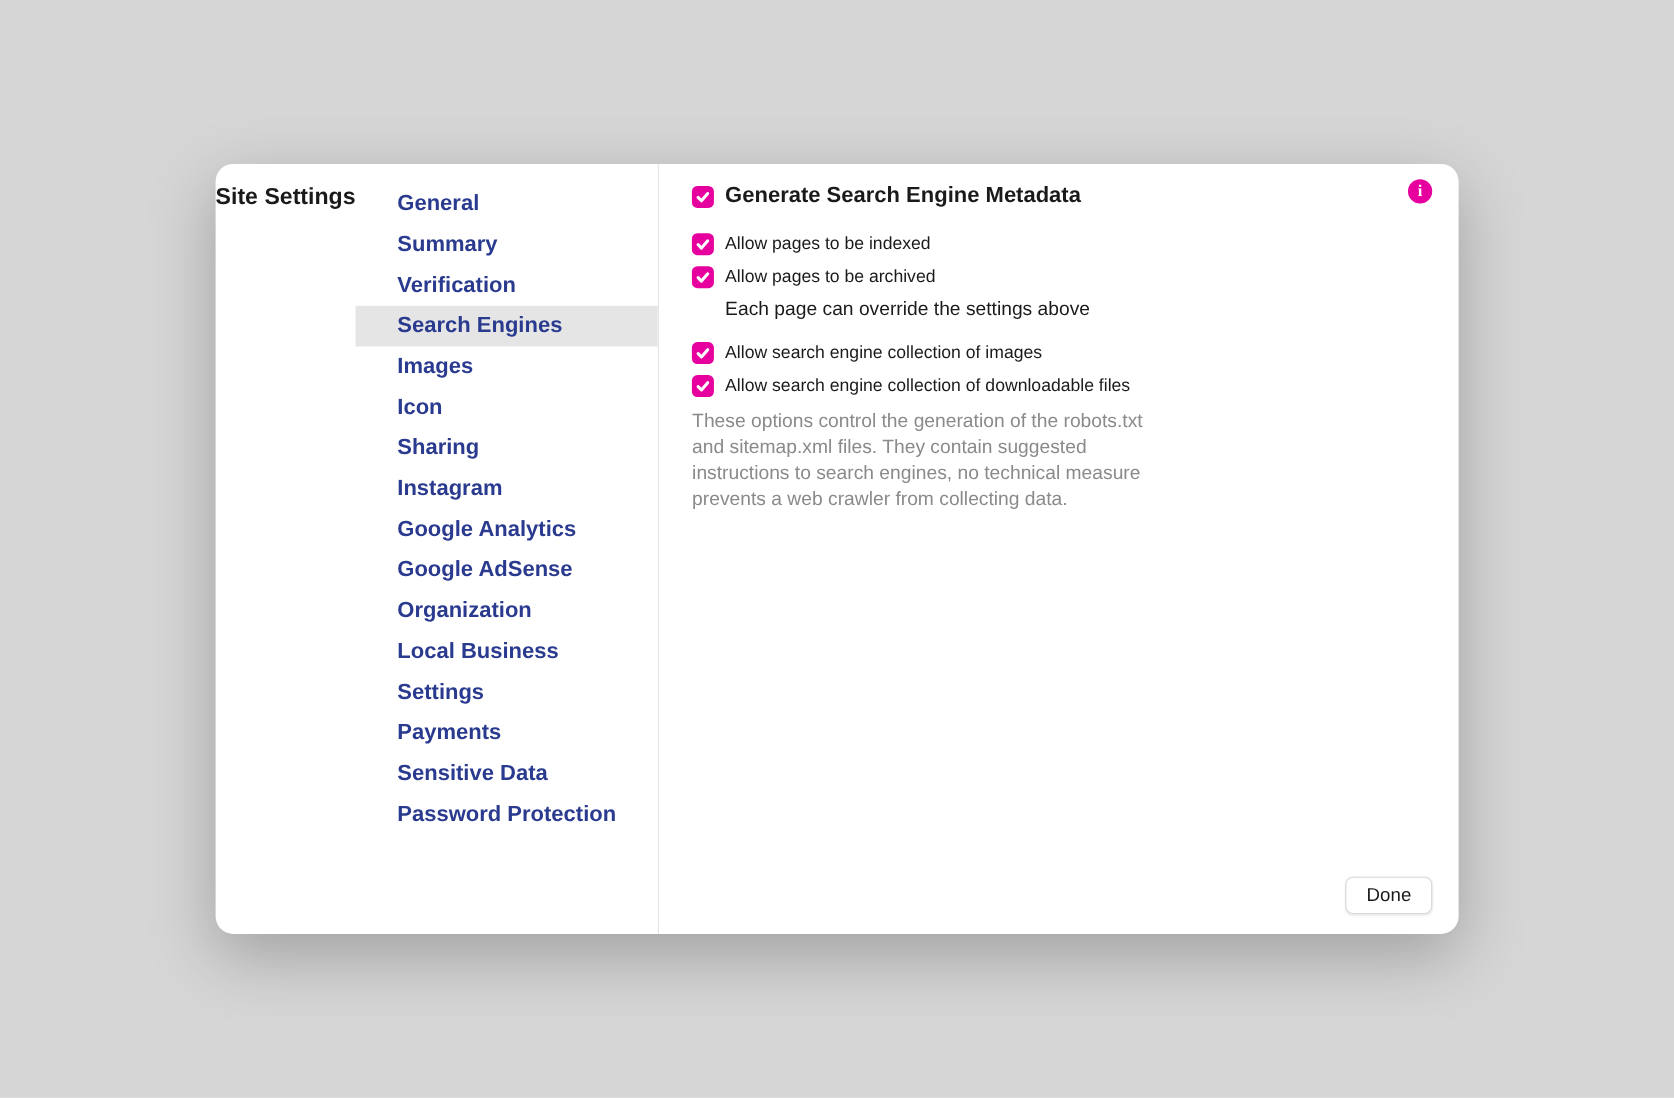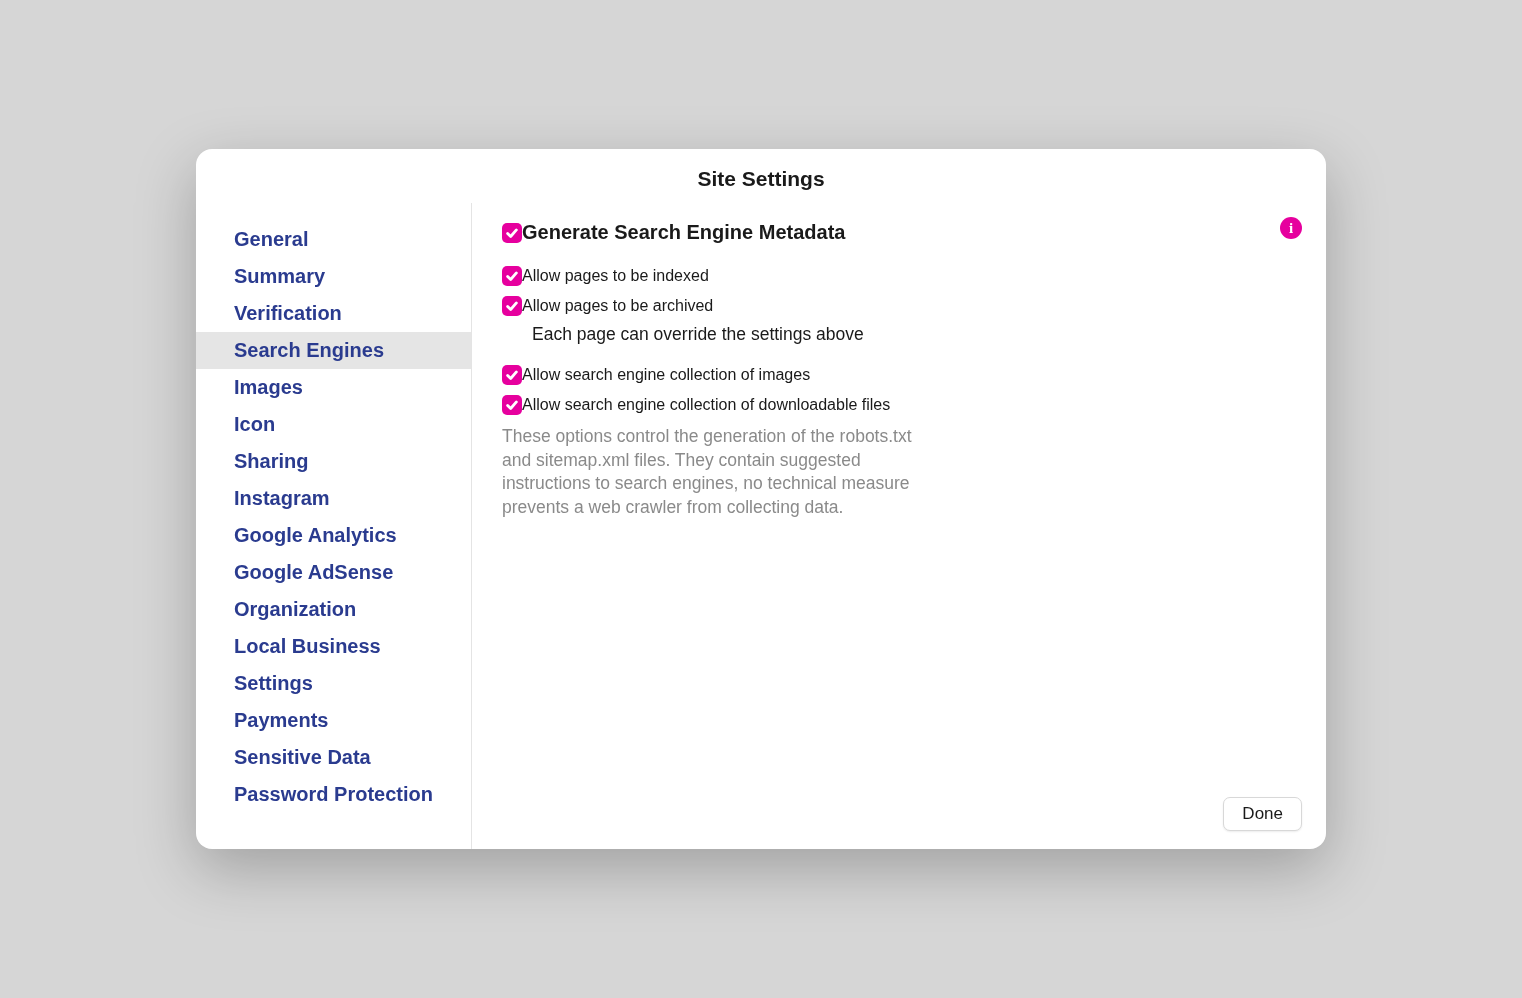--- a/index.html
+++ b/index.html
@@ -12,21 +12,21 @@
       align-items: center;
       justify-content: center;
     }
     .dialog {
       width: 1130px;
       height: 700px;
       background: #fff;
       border-radius: 16px;
       box-shadow: 0 20px 60px rgba(0,0,0,0.25);
       display: flex;
-      flex-direction: column;
+      flex-direction: row;
       overflow: hidden;
       position: relative;
     }
     .dialog-title {
       font-size: 21px;
       font-weight: 700;
       color: #1a1a1a;
       text-align: center;
       padding: 18px 0 12px 0;
     }
@@ -70,20 +70,21 @@
       font-size: 15px;
       display: flex;
       align-items: center;
       justify-content: center;
       cursor: pointer;
       font-family: Georgia, serif;
     }
     .option-row {
       display: flex;
       align-items: center;
+      gap: 10px;
       margin-bottom: 10px;
     }
     .header-row {
       margin-bottom: 22px;
     }
     .checkbox {
       width: 20px;
       height: 20px;
       border-radius: 5px;
       background: #e6009e;

